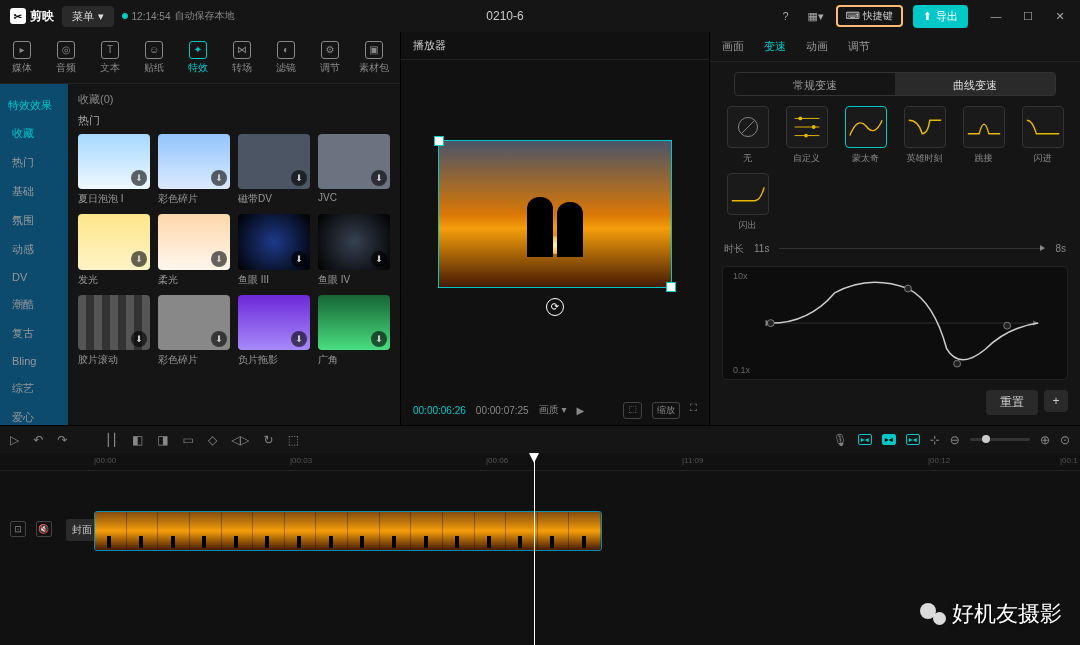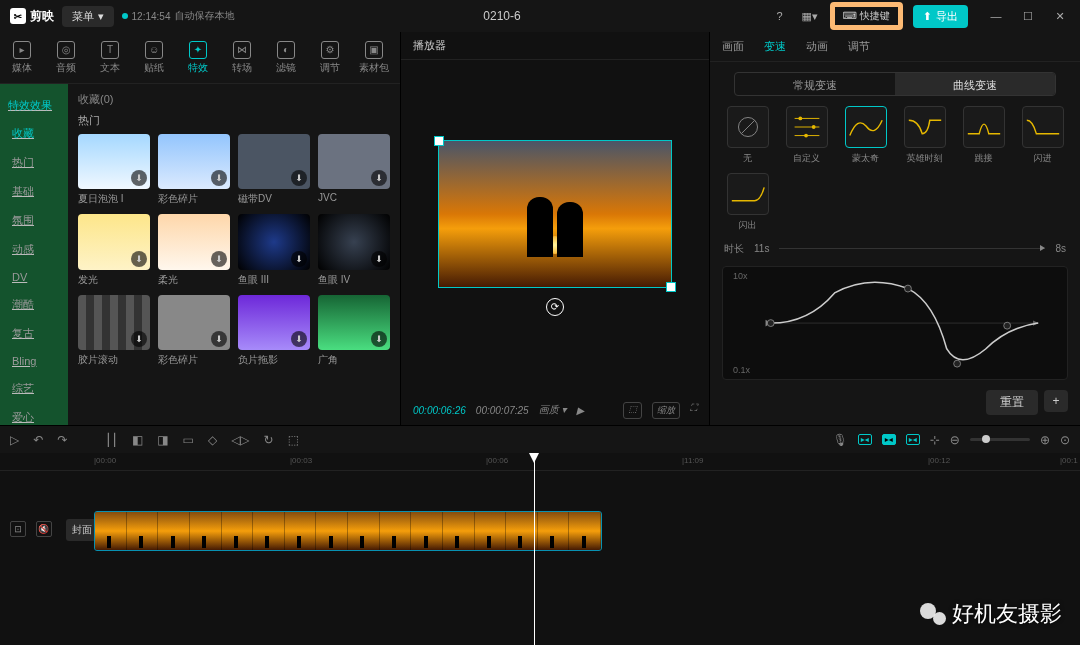--- a/index.html
+++ b/index.html
@@ -6,33 +6,33 @@
 body{background:#0a0a0a;color:#bbb;font-size:11px;width:1080px;height:645px;overflow:hidden;position:relative;}
 .titlebar{height:32px;background:#151515;display:flex;align-items:center;padding:0 10px;gap:8px;}
 .logo{display:flex;align-items:center;gap:4px;color:#fff;font-weight:bold;font-size:12px;}
 .logo-icon{width:16px;height:16px;background:#fff;border-radius:3px;display:flex;align-items:center;justify-content:center;color:#000;font-size:10px;}
 .menu-btn{background:#2a2a2a;border-radius:4px;padding:3px 10px;color:#ddd;font-size:11px;display:flex;align-items:center;gap:4px;}
 .save-status{color:#888;font-size:10px;display:flex;align-items:center;gap:4px;}
 .save-dot{width:6px;height:6px;background:#00c8c8;border-radius:50%;}
 .title-center{flex:1;text-align:center;color:#ccc;font-size:12px;}
 .title-right{display:flex;align-items:center;gap:10px;}
 .tb-icon{width:20px;height:20px;display:flex;align-items:center;justify-content:center;color:#aaa;cursor:pointer;}
-.shortcut-btn{border:5px solid #fdba74;border-radius:4px;padding:2px 8px;font-size:10px;color:#ccc;}
+.shortcut-btn{border:2px solid #fdba74;border-radius:4px;padding:2px 8px;font-size:10px;color:#ccc;}
 .export-btn{background:#00c8c8;color:#fff;border-radius:4px;padding:4px 10px;font-size:11px;display:flex;align-items:center;gap:4px;}
 .win-ctrl{display:flex;gap:12px;margin-left:8px;}
 
 .main{display:flex;height:393px;}
 
 .leftpanel{width:400px;background:#151515;display:flex;flex-direction:column;}
 .top-tabs{height:52px;display:flex;border-bottom:1px solid #222;}
 .tt{flex:0 0 44px;display:flex;flex-direction:column;align-items:center;justify-content:center;gap:2px;color:#888;font-size:10px;cursor:pointer;}
 .tt.active{color:#00c8c8;}
 .tt-icon{width:18px;height:18px;border:1px solid currentColor;border-radius:3px;display:flex;align-items:center;justify-content:center;font-size:10px;}
 .left-body{flex:1;display:flex;overflow:hidden;}
-.cat-side{width:68px;background:#14532d;padding-top:8px;text-decoration:underline;}
+.cat-side{width:68px;background:#0c4a6e;padding-top:8px;}
 .cat-hdr{color:#00c8c8;font-size:11px;padding:6px 8px;}
 .cat-item{padding:7px 12px;font-size:11px;color:#999;cursor:pointer;}
 .cat-item.active{color:#00c8c8;}
 .fx-grid{flex:1;padding:8px 10px;overflow:auto;}
 .fav-row{color:#888;font-size:11px;margin-bottom:6px;}
 .sec-title{color:#aaa;font-size:11px;margin:4px 0 6px;}
 .grid{display:grid;grid-template-columns:repeat(4,1fr);gap:8px;}
 .fx{display:flex;flex-direction:column;gap:3px;cursor:pointer;}
 .thumb{aspect-ratio:1.3;border-radius:4px;position:relative;background:#333;}
 .dl{position:absolute;right:3px;bottom:3px;width:16px;height:16px;background:rgba(0,0,0,.6);border-radius:50%;display:flex;align-items:center;justify-content:center;color:#ccc;font-size:9px;}
@@ -42,21 +42,21 @@
 .pv-hdr{height:28px;display:flex;align-items:center;padding:0 12px;font-size:11px;color:#ccc;border-bottom:1px solid #222;}
 .pv-body{flex:1;display:flex;align-items:center;justify-content:center;position:relative;}
 .pv-frame{width:234px;height:148px;border:1px solid #00c8c8;background:linear-gradient(to bottom,#4a5568 0%,#d97706 50%,#f59e0b 60%,#451a03 100%);position:relative;}
 .pv-frame::before,.pv-frame::after{content:'';position:absolute;width:8px;height:8px;background:#fff;border:1px solid #00c8c8;}
 .pv-frame::before{left:-5px;top:-5px;}
 .pv-frame::after{right:-5px;bottom:-5px;}
 .sunset-sil{position:absolute;bottom:20%;left:0;right:0;height:50%;display:flex;align-items:flex-end;justify-content:center;}
 .person{width:26px;height:60px;background:#000;border-radius:12px 12px 0 0;margin:0 2px;}
 .sun{position:absolute;bottom:22%;left:50%;transform:translateX(-50%);width:18px;height:18px;background:radial-gradient(circle,#fff6a0,#f59e0b);border-radius:50%;}
 .rotate-handle{width:18px;height:18px;border:1px solid #fff;border-radius:50%;margin:10px auto 0;display:flex;align-items:center;justify-content:center;color:#fff;font-size:10px;}
-.pv-foot{height:30px;display:flex;align-items:center;padding:0 12px;gap:10px;color:#888;font-size:10px;font-style:italic;}
+.pv-foot{height:30px;display:flex;align-items:center;padding:0 12px;gap:10px;color:#888;font-size:10px;}
 .tc-cy{color:#00c8c8;}
 .pv-foot-r{margin-left:auto;display:flex;gap:10px;}
 .pv-chip{border:1px solid #444;border-radius:3px;padding:1px 4px;font-size:9px;}
 
 .rightpanel{width:370px;background:#151515;display:flex;flex-direction:column;}
 .rp-tabs{height:34px;display:flex;align-items:center;padding:0 12px;gap:20px;border-bottom:1px solid #222;font-size:11px;}
 .rp-tab{color:#999;cursor:pointer;}
 .rp-tab.active{color:#00c8c8;}
 .seg{display:flex;margin:10px 24px;border:1px solid #333;border-radius:4px;overflow:hidden;}
 .seg-btn{flex:1;text-align:center;padding:5px 0;font-size:11px;color:#999;cursor:pointer;}

